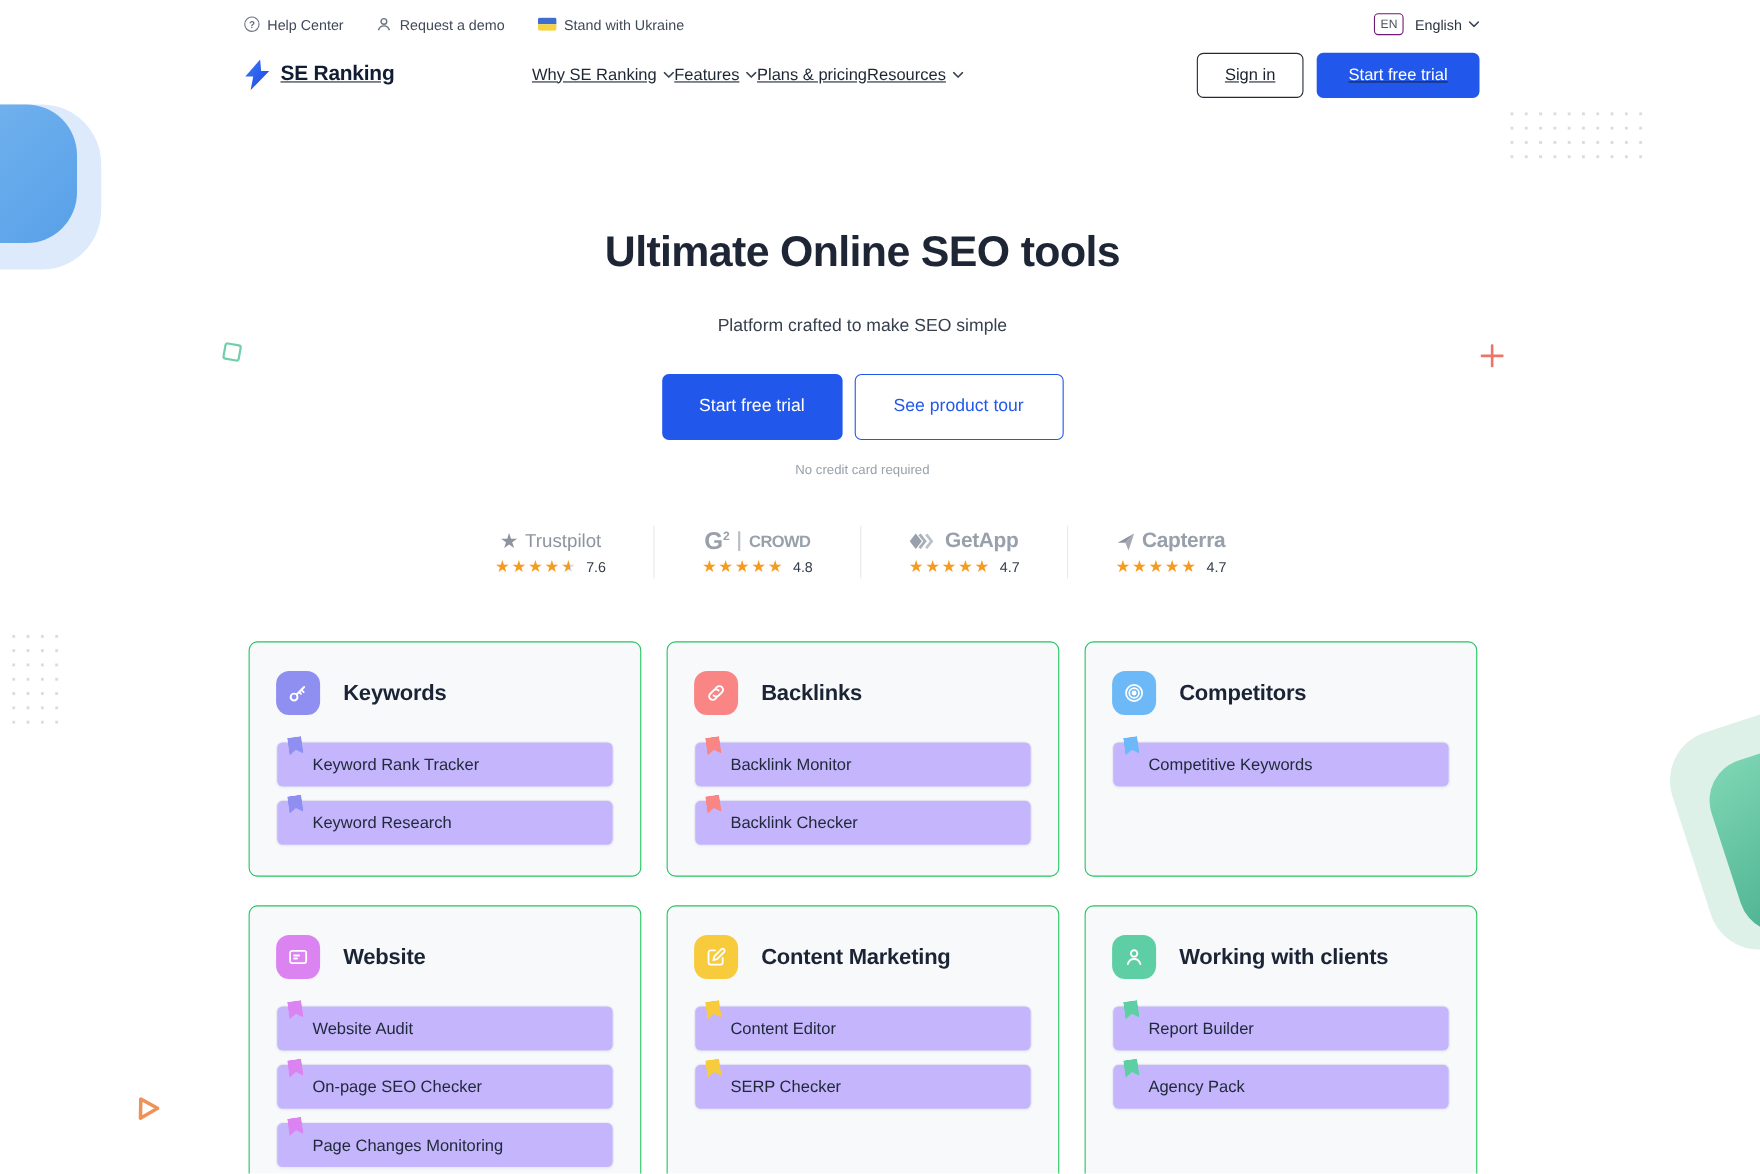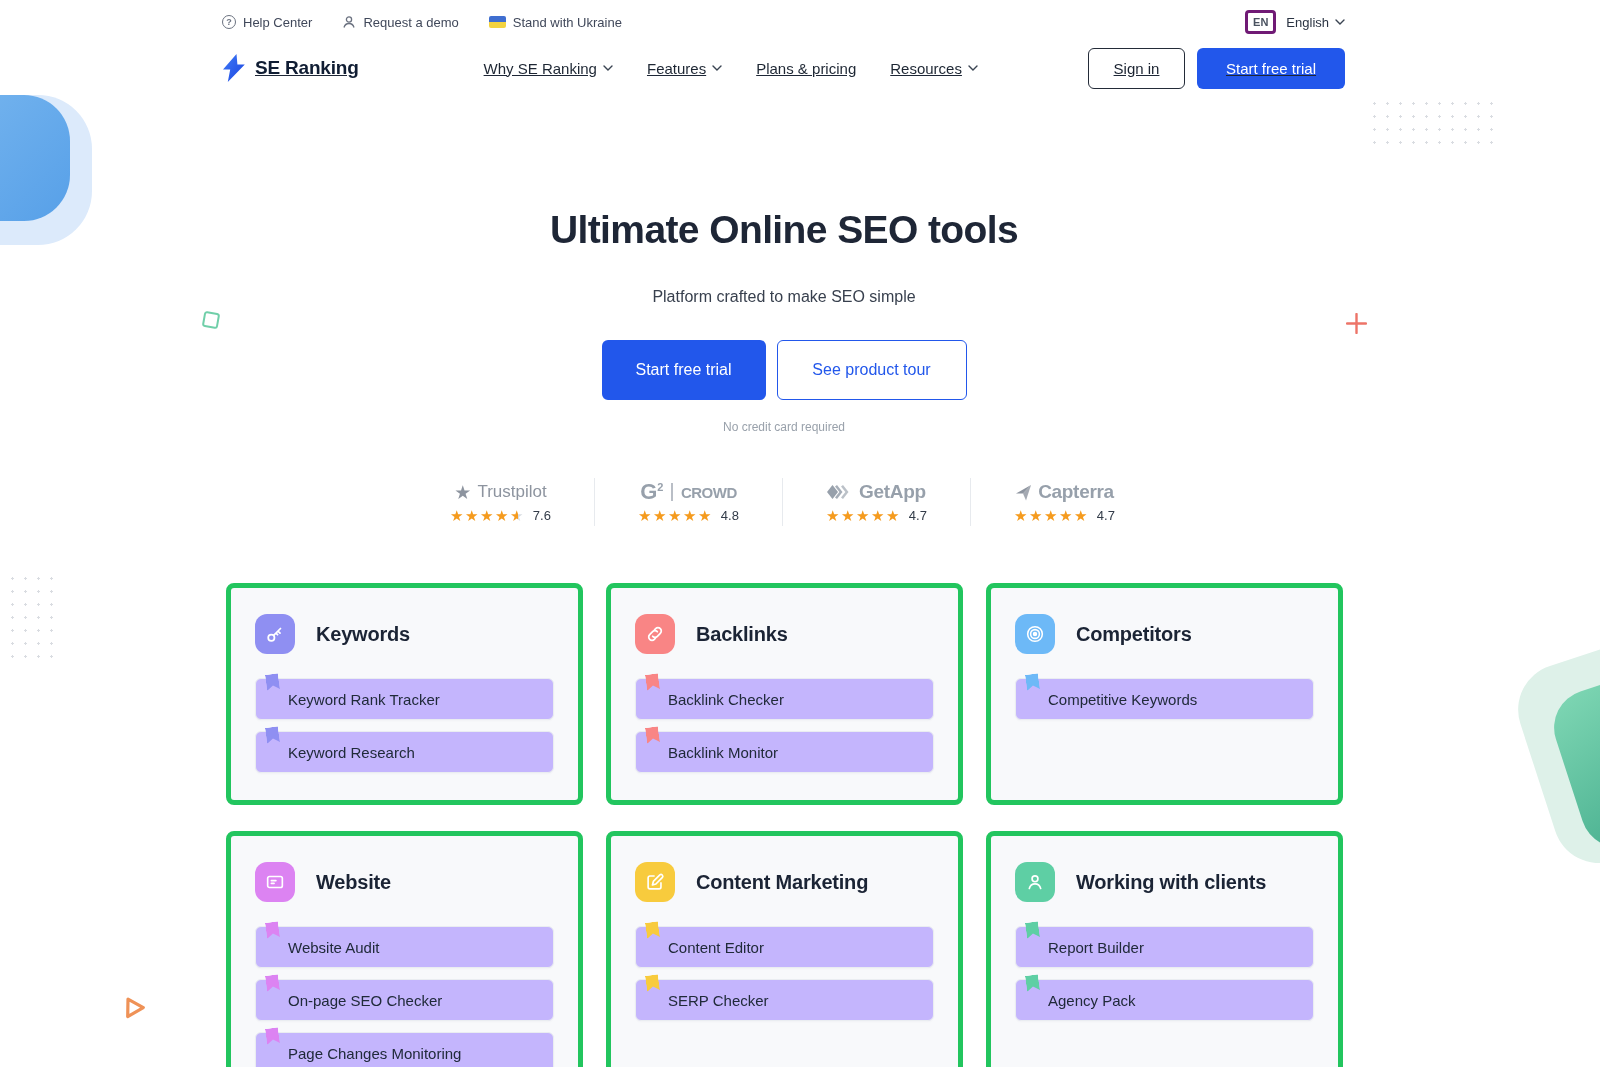--- a/index.html
+++ b/index.html
@@ -12,30 +12,30 @@
 
   
   .topbar { position:relative; z-index:5; height:44px; background:#fff; }
   .topbar .container { display:flex; align-items:center; height:44px; }
   .tb-left { display:flex; align-items:center; gap:30px; }
   .tb-item { display:flex; align-items:center; gap:7px; font-size:13px; color:#40485a; cursor:pointer; }
   .q-circle { width:14px; height:14px; border:1.2px solid #6b7280; border-radius:50%; display:flex; align-items:center; justify-content:center; font-size:9px; color:#6b7280; font-weight:700; }
   .flag { width:17px; height:12px; border-radius:2px; overflow:hidden; display:inline-block; }
   .flag .b { height:6px; background:#3f6ed0; } .flag .y { height:6px; background:#f3d341; }
   .tb-right { margin-left:auto; display:flex; align-items:center; gap:10px; }
-  .lang-code { font-size:11px; color:#4a5260; border:3px solid #701a75; border-radius:4px; padding:3px 5px; font-weight:700; }
+  .lang-code { font-size:11px; color:#4a5260; border:1px solid #701a75; border-radius:4px; padding:3px 5px; font-weight:400; }
   .lang-name { font-size:13px; color:#2a3342; display:flex; align-items:center; gap:6px; cursor:pointer; }
   .chev { color:#3a4452; display:inline-flex; }
 
   
   .nav { position:relative; z-index:5; height:48px; background:#fff; }
   .nav .container { display:flex; align-items:center; height:48px;text-decoration:underline; }
   .brand { display:flex; align-items:center; gap:9px; cursor:pointer; }
   .brand-name { font-size:19px; font-weight:700; color:#101d33; letter-spacing:-0.2px; }
-  .nav-links { display:flex; align-items:center; gap:34px; margin-left:125px;justify-content:center; }
+  .nav-links { display:flex; align-items:center; margin-left:125px;justify-content:center; }
   .nav-link { display:flex; align-items:center; gap:6px; font-size:15px; color:#1d2633; cursor:pointer; }
   .nav-cta { margin-left:auto; display:flex; align-items:flex-end; gap:12px; }
   .btn { display:flex; align-items:center; justify-content:center; border-radius:6px; font-size:15px; cursor:pointer; }
   .btn-outline-dark { width:97px; height:41px; border:1px solid #232b38; color:#1a2230; background:#fff; font-weight:500; }
   .btn-primary { background:var(--c-brand-blue,#2257eb); color:#fff; font-weight:500; border:none; }
   .btn-nav-trial { width:148px; height:41px; }
 
   
   .hero { position:relative; z-index:1; width:1568px; text-align:center; }
   .hero-title { margin-top:116px; font-size:39px; font-weight:600; color:#1e2636; letter-spacing:-0.6px; }
@@ -61,21 +61,21 @@
   .rate-stars { display:flex; align-items:center; gap:8px; }
   .stars { display:flex; }
   .st { font-size:15px; color:var(--c-star-orange,#f59b1e); letter-spacing:1.5px; line-height:1; }
   .st.half { background:linear-gradient(90deg, var(--c-star-orange,#f59b1e) 55%, #d7dbe1 55%);
              -webkit-background-clip:text; background-clip:text; color:transparent; }
   .score { font-size:13px; color:#333c49; font-weight:500; }
 
   
   .cards { position:relative; z-index:1; width:1117px; margin:57px 0 0 226px;
            display:grid; grid-template-columns:repeat(3,357px); column-gap:23px; row-gap:26px; }
-  .card { background:#f8f9fb; border:5px solid #22c55e; border-radius:8px; padding:26px 24px 16px; }
+  .card { background:#f8f9fb; border:1px solid #22c55e; border-radius:8px; padding:26px 24px 16px; }
   .card-head { display:flex; align-items:center; gap:21px; margin-bottom:24px; }
   .tile { width:40px; height:40px; border-radius:12px; display:flex; align-items:center; justify-content:center; }
   .tile svg { display:block; }
   .card-title { font-size:20px; font-weight:600; color:#1b2435; letter-spacing:-0.2px; }
   .tool { position:relative; display:flex; align-items:center; height:42px; background:#c4b5fd;
           border:1px solid #eaedf1; border-radius:6px; margin-bottom:11px; padding-left:32px;
           font-size:15px; color:#202a3a; font-weight:500; cursor:pointer; text-decoration:none;
           box-shadow:0 1px 2px rgba(30,40,60,0.03); }
   .ribbon { position:absolute; left:10px; top:-5px; width:13px; height:16px;
             clip-path:polygon(0 0,100% 0,100% 100%,50% 72%,0 100%); transform:rotate(-8deg); }
@@ -323,25 +323,25 @@
         <span class="tile" style="background: rgb(249, 133, 133);">
           <svg width="22" height="22" viewBox="0 0 24 24" fill="none" stroke="#fff" stroke-width="1.9" stroke-linecap="round">
               <path d="M9.5 14.5a3.6 3.6 0 0 0 5.1 0l3.2-3.2a3.6 3.6 0 0 0-5.1-5.1l-1.2 1.2"></path>
               <path d="M14.5 9.5a3.6 3.6 0 0 0-5.1 0l-3.2 3.2a3.6 3.6 0 0 0 5.1 5.1l1.2-1.2"></path>
             </svg>
         </span>
         <h3 class="card-title">Backlinks</h3>
       </div>
       <a class="tool">
         <span class="ribbon" style="background: rgb(249, 133, 133);"></span>
+        <span>Backlink Monitor</span>
+      </a>
+      <a class="tool">
+        <span class="ribbon" style="background: rgb(249, 133, 133);"></span>
         <span>Backlink Checker</span>
-      </a>
-      <a class="tool">
-        <span class="ribbon" style="background: rgb(249, 133, 133);"></span>
-        <span>Backlink Monitor</span>
       </a>
     </section>
 
     <section class="card">
       <div class="card-head">
         <span class="tile" style="background: rgb(109, 185, 247);">
           <svg width="22" height="22" viewBox="0 0 24 24" fill="none" stroke="#fff" stroke-width="1.7">
               <circle cx="12" cy="12" r="8"></circle>
               <circle cx="12" cy="12" r="4.8"></circle>
               <circle cx="12" cy="12" r="1.6" fill="#fff"></circle>

